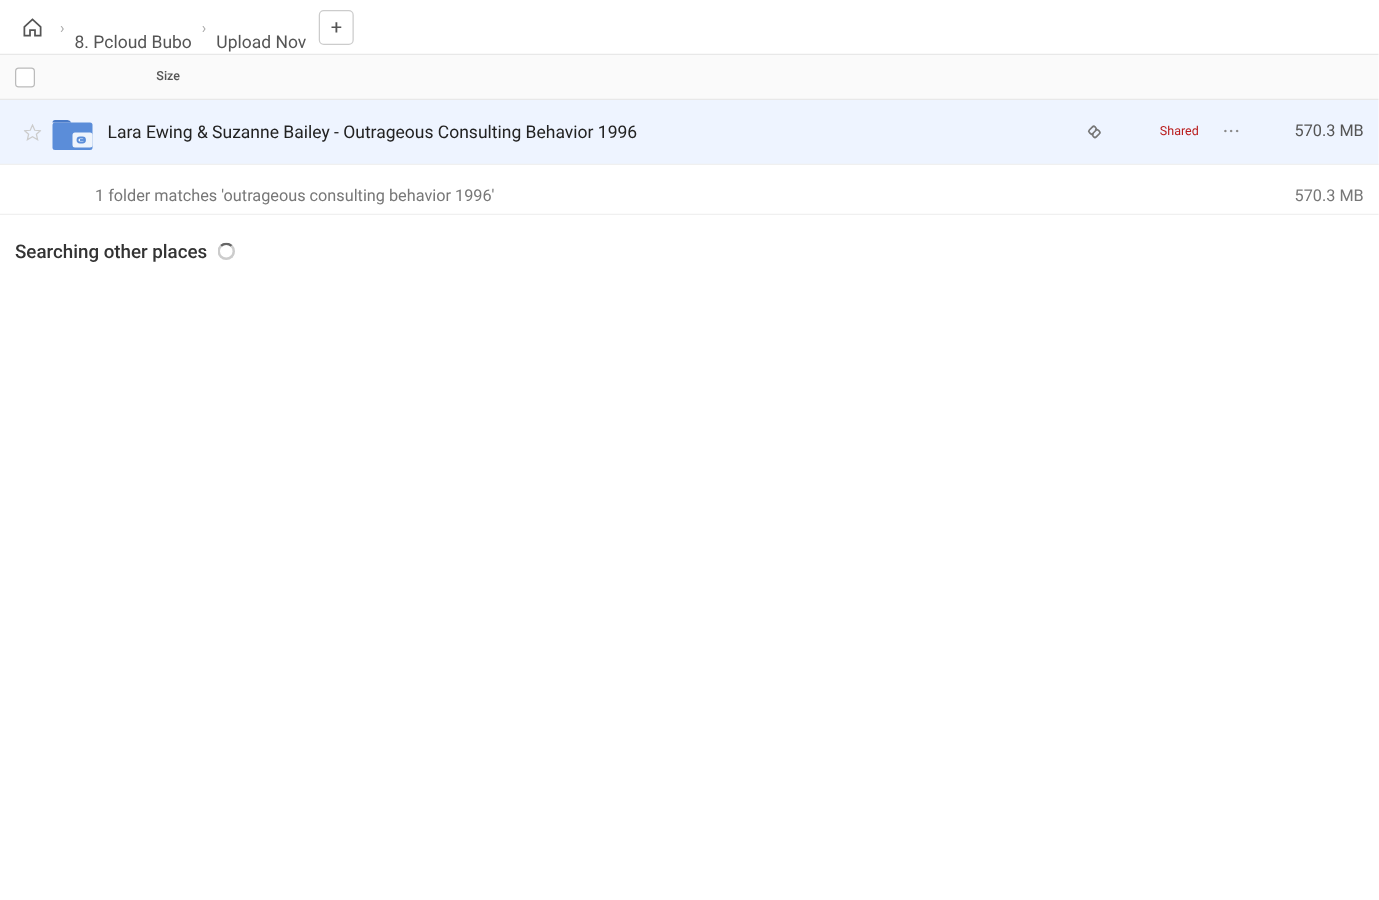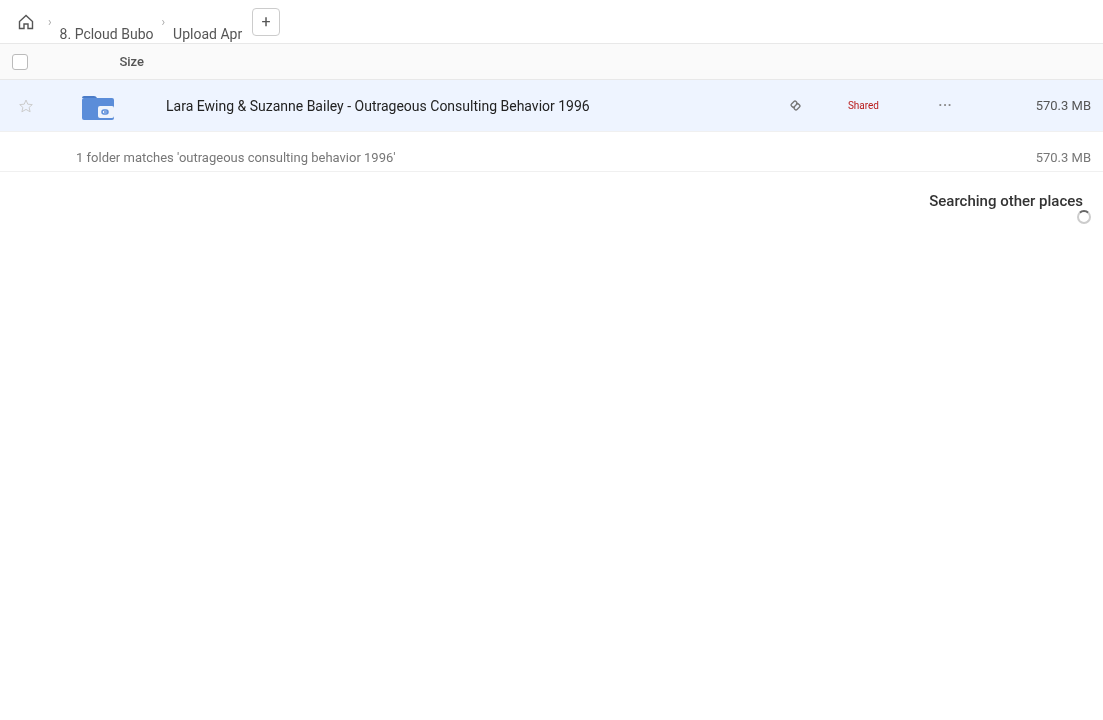--- a/index.html
+++ b/index.html
@@ -92,35 +92,34 @@
       gap: 4px;
       font-size: 13px;
       color: #555;
       font-weight: 500;
       cursor: pointer;
     }
 
     .col-size {
       width: 100px;
       text-align: right;
-      font-size: 13px;
+      font-size: 10px;
       color: #555;
       font-weight: 500;
     }
 
     
     .file-row {
       display: flex;
       align-items: center;
       padding: 0 12px;
       height: 52px;
       border-bottom: 1px solid #f0f0f0;
       background: #eef4ff;
       cursor: pointer;
-      gap: 40px;
     }
 
     .row-star {
       width: 28px;
       display: flex;
       align-items: center;
       justify-content: center;
       color: #ccc;
       font-size: 14px;
     }
@@ -198,23 +197,22 @@
     .match-size {
       width: 80px;
       text-align: right;
       font-size: 13px;
       color: #777;
     }
 
     
     .searching-section {
       display: flex;
-      align-items: flex-end;
+      align-items: center;
       padding: 20px 12px 10px 12px;
-      flex-direction: column;
     }
 
     .searching-label {
       font-size: 15px;
       color: #333;
       font-weight: 500;
       margin-right: 8px;
     }
 
     .spinner {
@@ -254,21 +252,21 @@
     <svg width="16" height="16" viewBox="0 0 16 16" fill="none">
       <path d="M8 1.5L1.5 7.5V14.5H6V10H10V14.5H14.5V7.5L8 1.5Z" stroke="#555" stroke-width="1.4" fill="none"></path>
     </svg>
   </div>
   <span class="breadcrumb-separator">›</span>
   <div class="breadcrumb-item">
     <span>8. Pcloud Bubo</span>
   </div>
   <span class="breadcrumb-separator">›</span>
   <div class="breadcrumb-item">
-    <span>Upload Apr</span>
+    <span>Upload Nov</span>
   </div>
   <div class="add-button">
     <span>+</span>
   </div>
 </div>
 
 <div class="column-headers">
   <div class="col-checkbox">
     <div class="checkbox"></div>
   </div>

